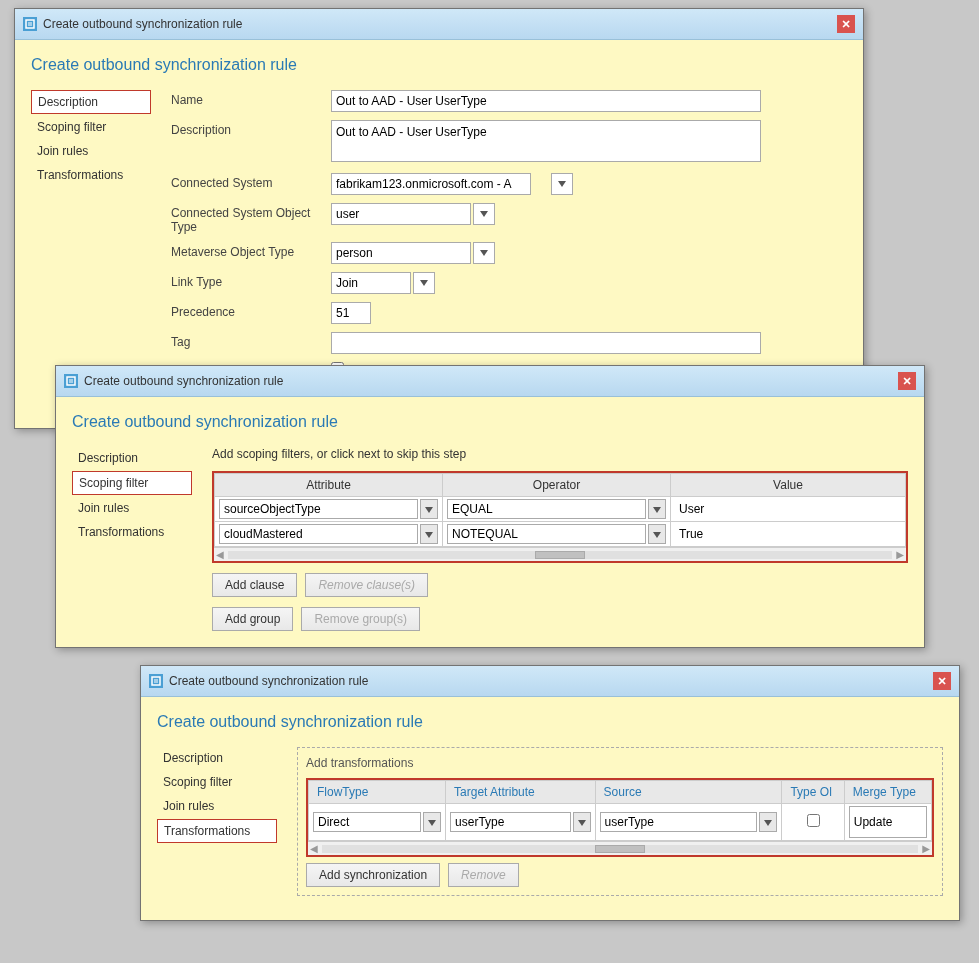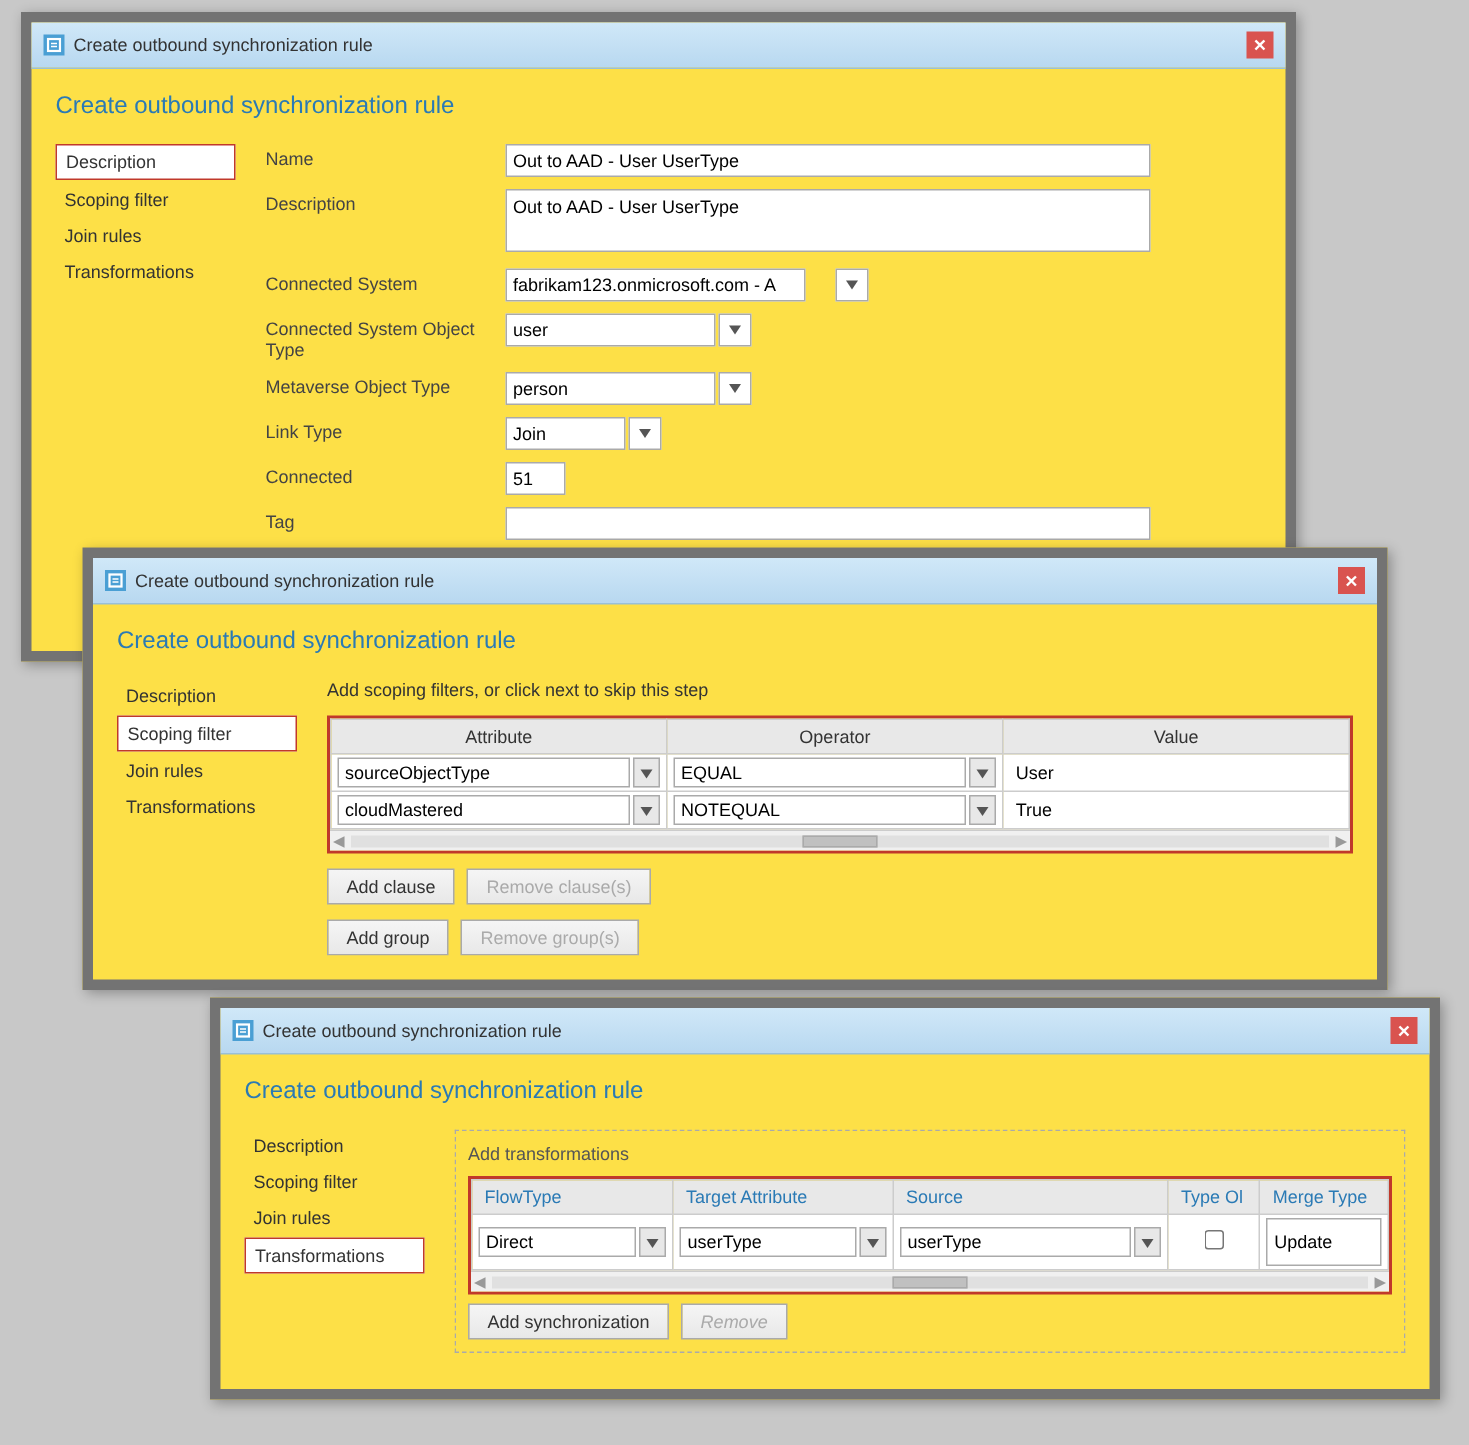--- a/index.html
+++ b/index.html
@@ -1,22 +1,22 @@
 <!DOCTYPE html>
 <html><head>
   <meta charset="utf-8">
   <style>
     * { box-sizing: border-box; margin: 0; padding: 0; font-family: 'Segoe UI', Arial, sans-serif; font-size: 12px; }
     body { background: #c8c8c8; width: 979px; min-height: 963px; position: relative; overflow: hidden; }
 
     
     .window {
       position: absolute;
-      background: #fde047;
-      border: 7px solid #737373;
+      background: #fef9c3;
+      border: 1px solid #737373;
       box-shadow: 2px 2px 8px rgba(0,0,0,0.3);
     }
 
     .window-titlebar {
       background: linear-gradient(to bottom, #d0e8f8, #b8d8f0);
       padding: 6px 8px;
       display: flex;
       align-items: center;
       justify-content: space-between;
       border-bottom: 1px solid #99c0d8;
@@ -317,21 +317,21 @@
             <div style="display:flex;gap:2px;align-items:center;">
               <input type="text" value="Join" style="width: 80px;">
               <button class="dropdown-btn" style="width:22px;height:22px;padding:0;justify-content:center;">
                 <span class="arrow-down"></span>
               </button>
             </div>
           </div>
         </div>
 
         <div class="form-row">
-          <div class="form-label">Connected</div>
+          <div class="form-label">Precedence</div>
           <div class="form-control">
             <input type="text" value="51" style="width: 40px;">
           </div>
         </div>
 
         <div class="form-row">
           <div class="form-label">Tag</div>
           <div class="form-control">
             <input type="text" value="" style="width: 430px;">
           </div>
@@ -450,21 +450,21 @@
             <div style="font-size:10px;color:#999;margin-right:4px;">◀</div>
             <div style="flex:1;background:#e0e0e0;height:8px;display:flex;align-items:center;justify-content:center;">
               <div style="background:#c0c0c0;width:50px;height:8px;border:1px solid #aaa;"></div>
             </div>
             <div style="font-size:10px;color:#999;margin-left:4px;">▶</div>
           </div>
         </div>
 
         <div style="display:flex;gap:8px;margin-bottom:10px;">
           <button class="btn">Add clause</button>
-          <button class="btn" style="color:#aaa;">Remove clause(s)</button>
+          <button class="btn" style="color:#aaa;font-style:italic;">Remove clause(s)</button>
         </div>
 
         <div style="display:flex;gap:8px;">
           <button class="btn">Add group</button>
           <button class="btn" style="color:#aaa;">Remove group(s)</button>
         </div>
       </div>
     </div>
   </div>
 </div>

